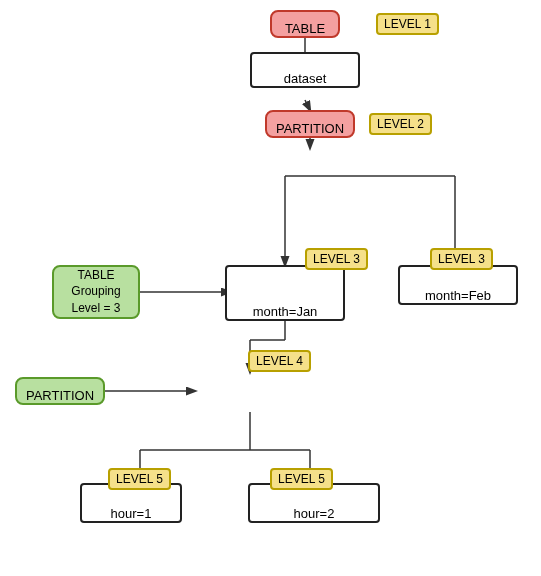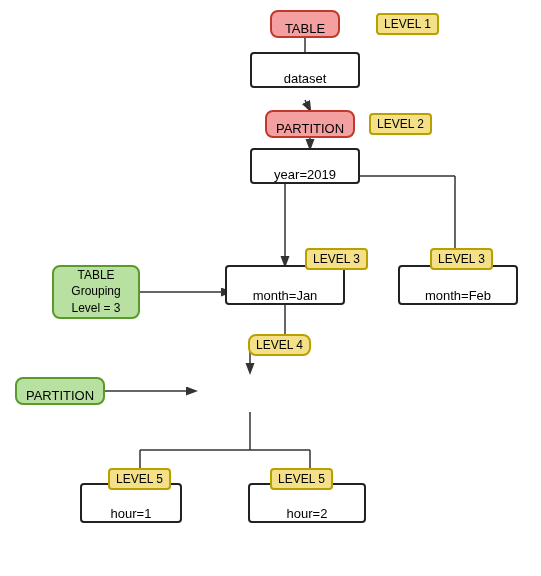--- a/index.html
+++ b/index.html
@@ -130,63 +130,60 @@
   </div>
 
   <div class="node node-partition" style="left:265px; top:110px; width:90px; height:28px;">
     <span>PARTITION</span>
   </div>
 
   <div class="node node-level" style="position:absolute; left:369px; top:113px; z-index:11;">
     <span>LEVEL 2</span>
   </div>
 
-  <div class="node node-data" style="left:250px; top:148px; width:110px; height:36px;">
-    <span>year=2019</span>
-  </div>
 
   <div class="node node-grouping" style="left:52px; top:265px; width:88px; height:54px;">
     <span style="white-space:pre-line;">TABLE
 Grouping
 Level = 3</span>
   </div>
 
   <div class="node node-level" style="position:absolute; left:305px; top:248px; z-index:11;">
     <span>LEVEL 3</span>
   </div>
 
-  <div class="node node-data" style="left:225px; top:265px; width:120px; height:40px;">
+  <div class="node node-data" style="left:225px; top:265px; width:120px; height:56px;">
     <span>month=Jan</span>
   </div>
 
   <div class="node node-level" style="position:absolute; left:430px; top:248px; z-index:11;">
     <span>LEVEL 3</span>
   </div>
 
   <div class="node node-data" style="left:398px; top:265px; width:120px; height:40px;">
     <span>month=Feb</span>
   </div>
 
   <div class="node node-partition-green" style="left:15px; top:377px; width:90px; height:28px;">
     <span>PARTITION</span>
   </div>
 
-  <div class="node node-level" style="position:absolute; left:248px; top:334px; z-index:11;border-radius:8px;">
+  <div class="node node-level" style="position:absolute; left:248px; top:350px; z-index:11;">
     <span>LEVEL 4</span>
   </div>
 
 
   <div class="node node-level" style="position:absolute; left:108px; top:468px; z-index:11;">
     <span>LEVEL 5</span>
   </div>
 
   <div class="node node-data" style="left:80px; top:483px; width:102px; height:40px;">
     <span>hour=1</span>
   </div>
 
   <div class="node node-level" style="position:absolute; left:270px; top:468px; z-index:11;">
     <span>LEVEL 5</span>
   </div>
 
-  <div class="node node-data" style="left:248px; top:483px; width:118px; height:40px;">
+  <div class="node node-data" style="left:248px; top:483px; width:132px; height:40px;">
     <span>hour=2</span>
   </div>
 </div>
 
 </body></html>

